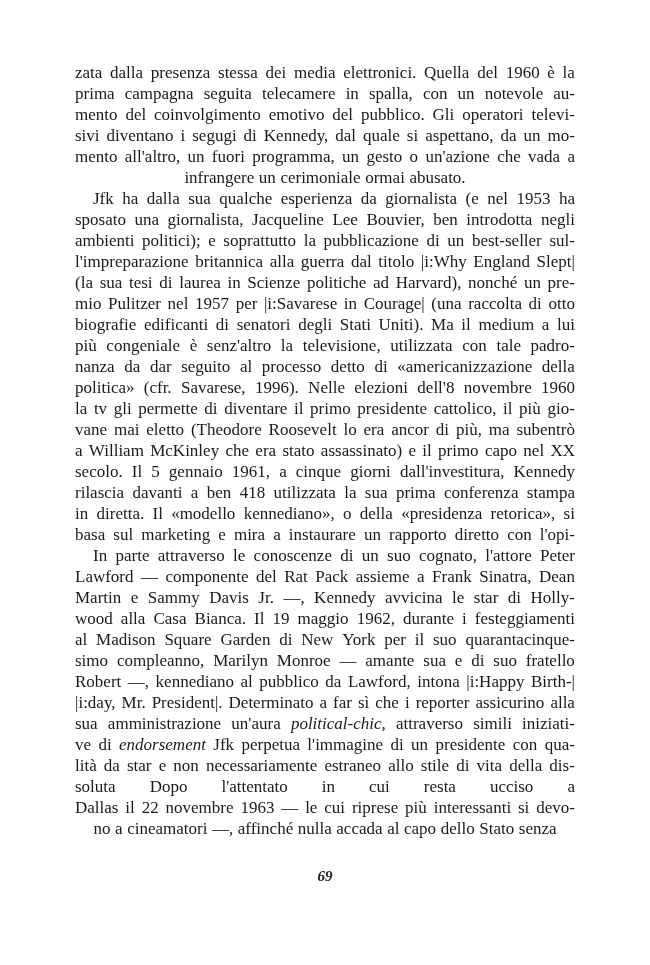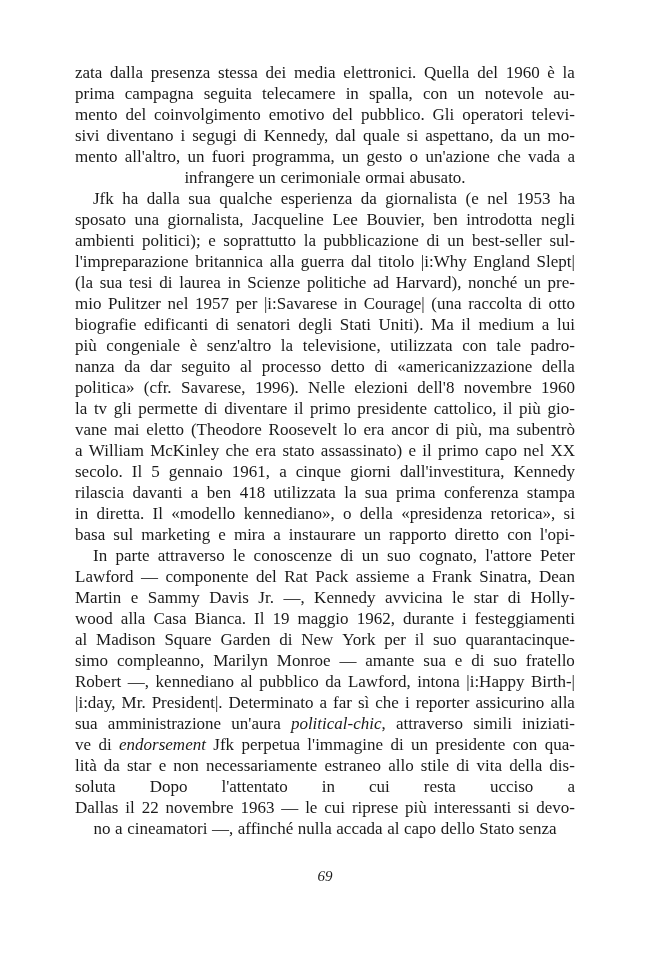--- a/index.html
+++ b/index.html
@@ -63,20 +63,21 @@
   .folio {
     position: absolute;
     left: 0;
     top: 868px;
     width: 650px;
     text-align: center;
     font-size: 15px;
     font-style: italic;
     font-family: "Liberation Serif", "DejaVu Serif", serif;
     color: #1a1a1a;
+    font-weight: bold;
   }
 </style>
 </head>
 <body>
 
 <div class="page">
   <div class="text-block">
       <div>
         <div class="line justify"><span class="w">zata</span><span class="w">dalla</span><span class="w">presenza</span><span class="w">stessa</span><span class="w">dei</span><span class="w">media</span><span class="w">elettronici.</span><span class="w">Quella</span><span class="w">del</span><span class="w">1960</span><span class="w">è</span><span class="w">la</span></div>
         <div class="line justify"><span class="w">prima</span><span class="w">campagna</span><span class="w">seguita</span><span class="w">telecamere</span><span class="w">in</span><span class="w">spalla,</span><span class="w">con</span><span class="w">un</span><span class="w">notevole</span><span class="w">au-</span></div>

